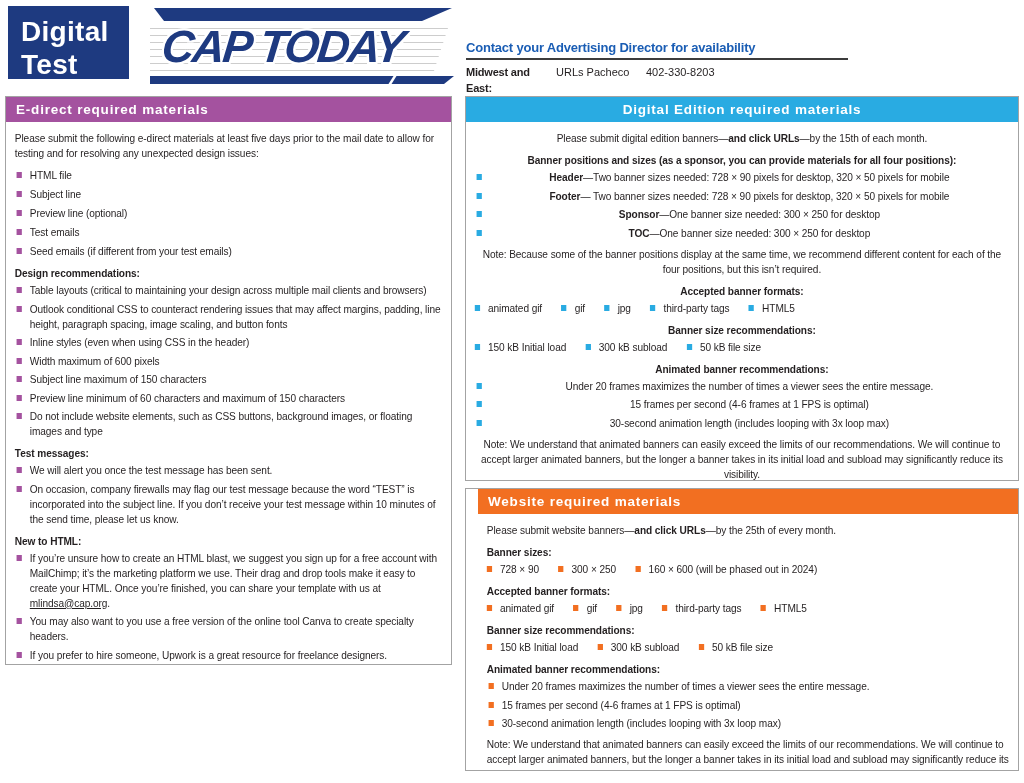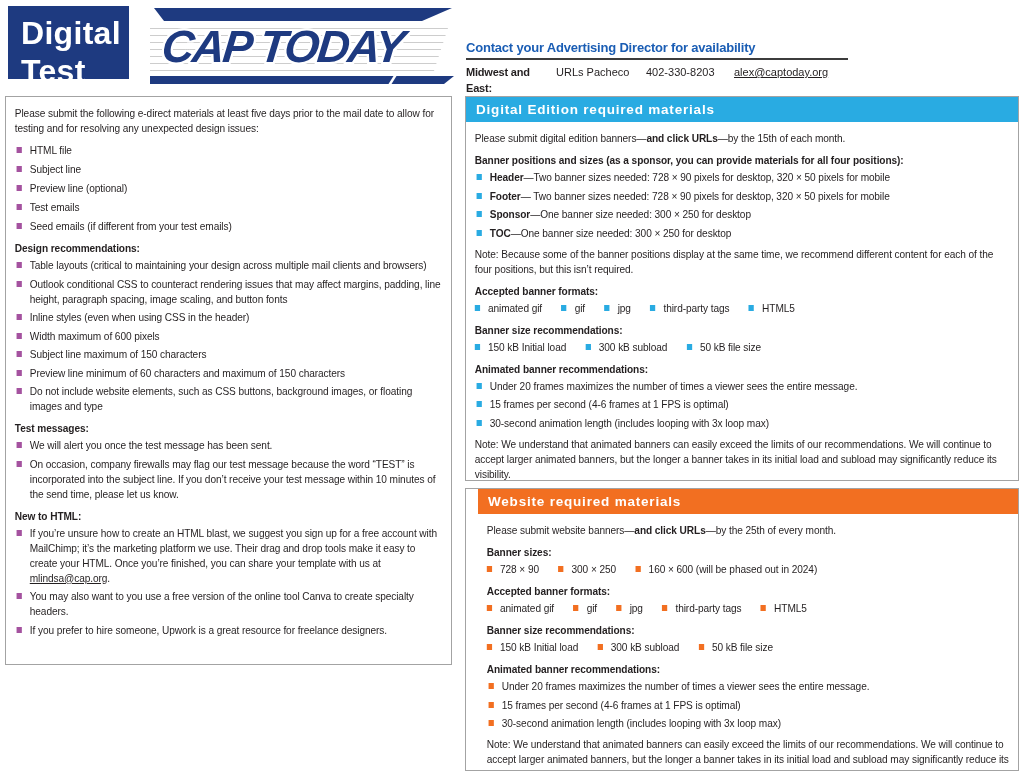--- a/index.html
+++ b/index.html
@@ -4,21 +4,21 @@
 <style>
   html,body{margin:0;padding:0;}
   body{
     width:1024px;height:783px;position:relative;background:#fff;
     font-family:"Liberation Sans", sans-serif;color:#231f20;
     -webkit-font-smoothing:antialiased;overflow:hidden;
   }
   
   .badge{
     position:absolute;left:8px;top:6px;width:121px;height:73px;
-    background:#1e3a80;color:#fff;font-weight:bold;font-size:32px;line-height:1.18;
+    background:#1e3a80;color:#fff;font-weight:bold;font-size:28px;line-height:1.18;
     padding:9px 0 0 13px;box-sizing:border-box;letter-spacing:.3px;
   }
   .logo{position:absolute;left:148px;top:8px;width:304px;height:77px;}
   .logo-topbar{
     position:absolute;left:6px;right:0;top:0;height:13px;background:#1e3a80;
     clip-path:polygon(0 0,100% 0,calc(100% - 30px) 100%,10px 100%);
   }
   .logo-stripes{
     position:absolute;left:2px;right:4px;top:20px;height:49px;
     background:repeating-linear-gradient(to bottom,#cdcdcd 0 1px,transparent 1px 7px);
@@ -45,21 +45,21 @@
   .contact-row{display:grid;grid-template-columns:90px 90px 88px auto;font-size:11px;line-height:16px;width:382px;}
   .contact-row b{letter-spacing:-.2px;}
   a.u, span.u{color:#231f20;text-decoration:underline;}
   
   .panel{position:absolute;border:1px solid #a3a3a3;background:#fff;box-sizing:border-box;overflow:hidden;}
   .panel-header{
     color:#fff;font-weight:bold;font-size:13.5px;letter-spacing:.8px;
     height:25px;line-height:25px;padding:0 10px;
   }
   .p-left{left:5px;top:96px;width:447px;height:569px;}
-  .p-de{left:465px;top:96px;width:554px;height:385px;}
+  .p-de{left:465px;top:96px;width:554px;height:385px;text-align:center;}
   .p-web{left:465px;top:488px;width:554px;height:283px;padding-left:12px;}
   .p-left .panel-header{background:#a4529f;}
   .p-de .panel-header{background:#29abe2;}
   .p-web .panel-header{background:#f26f21;}
   .panel-body{
     padding:3px 10px 0 10px;font-size:11.5px;line-height:15px;letter-spacing:-.1px;
     transform:scaleX(.88);transform-origin:0 0;width:113.6%;box-sizing:border-box;
   }
   .panel-body p{margin:6px 0 7px;}
   .panel-body h4{margin:7px 0 2px;font-size:11.5px;}
@@ -92,32 +92,32 @@
     <div class="logo-slash"></div>
   </div>
 
   <div class="contact">
     <div class="contact-title">Contact your Advertising Director for availability</div>
     <div class="contact-rule"></div>
     <div class="contact-row">
       <b>Midwest and East:</b>
       <span>URLs Pacheco</span>
       <span>402-330-8203</span>
-      <a class="u" href="#">alex@captoday.org</a>
     </div>
     <div class="contact-row">
       <b>West and East:</b>
       <span>Lori Prochaska</span>
       <span>402-290-7670</span>
       <a class="u" href="#">lori@captoday.org</a>
     </div>
   </div>
 </div>
 
 <section class="panel p-left">
+  <div class="panel-header">E-direct required materials</div>
   <div class="panel-body">
     <p>Please submit the following e-direct materials at least five days prior to the mail date to allow for testing and for resolving any unexpected design issues:</p>
 
     <ul class="blist">
       <li><i class="sq"></i><span>HTML file</span></li>
       <li><i class="sq"></i><span>Subject line</span></li>
       <li><i class="sq"></i><span>Preview line (optional)</span></li>
       <li><i class="sq"></i><span>Test emails</span></li>
       <li><i class="sq"></i><span>Seed emails (if different from your test emails)</span></li>
     </ul>

